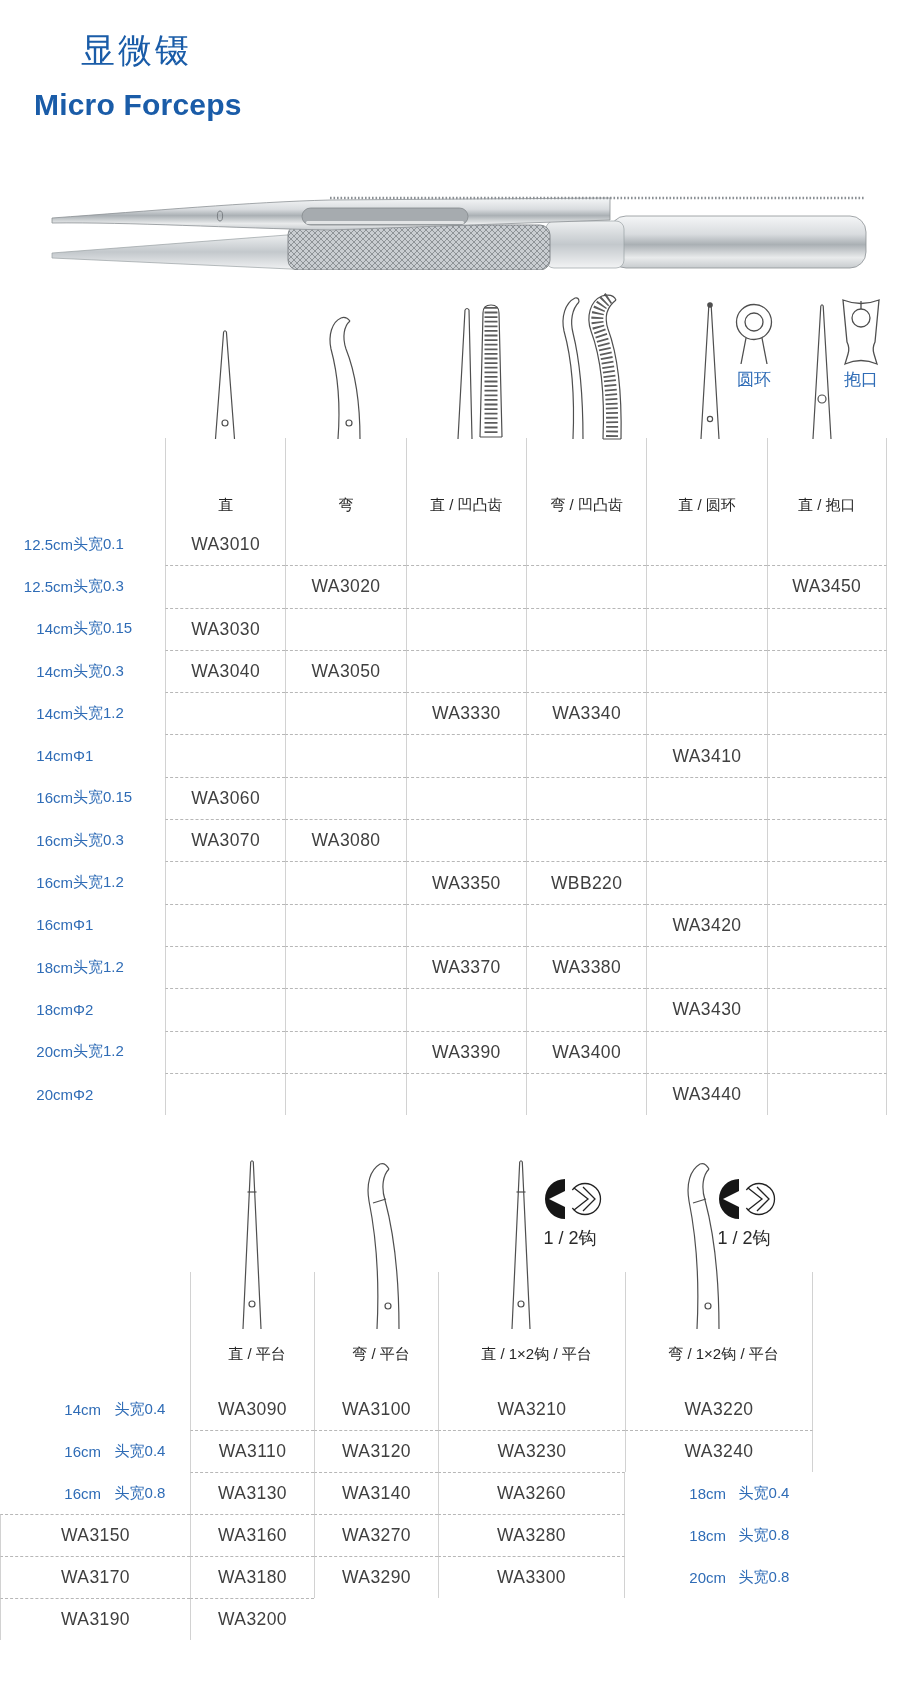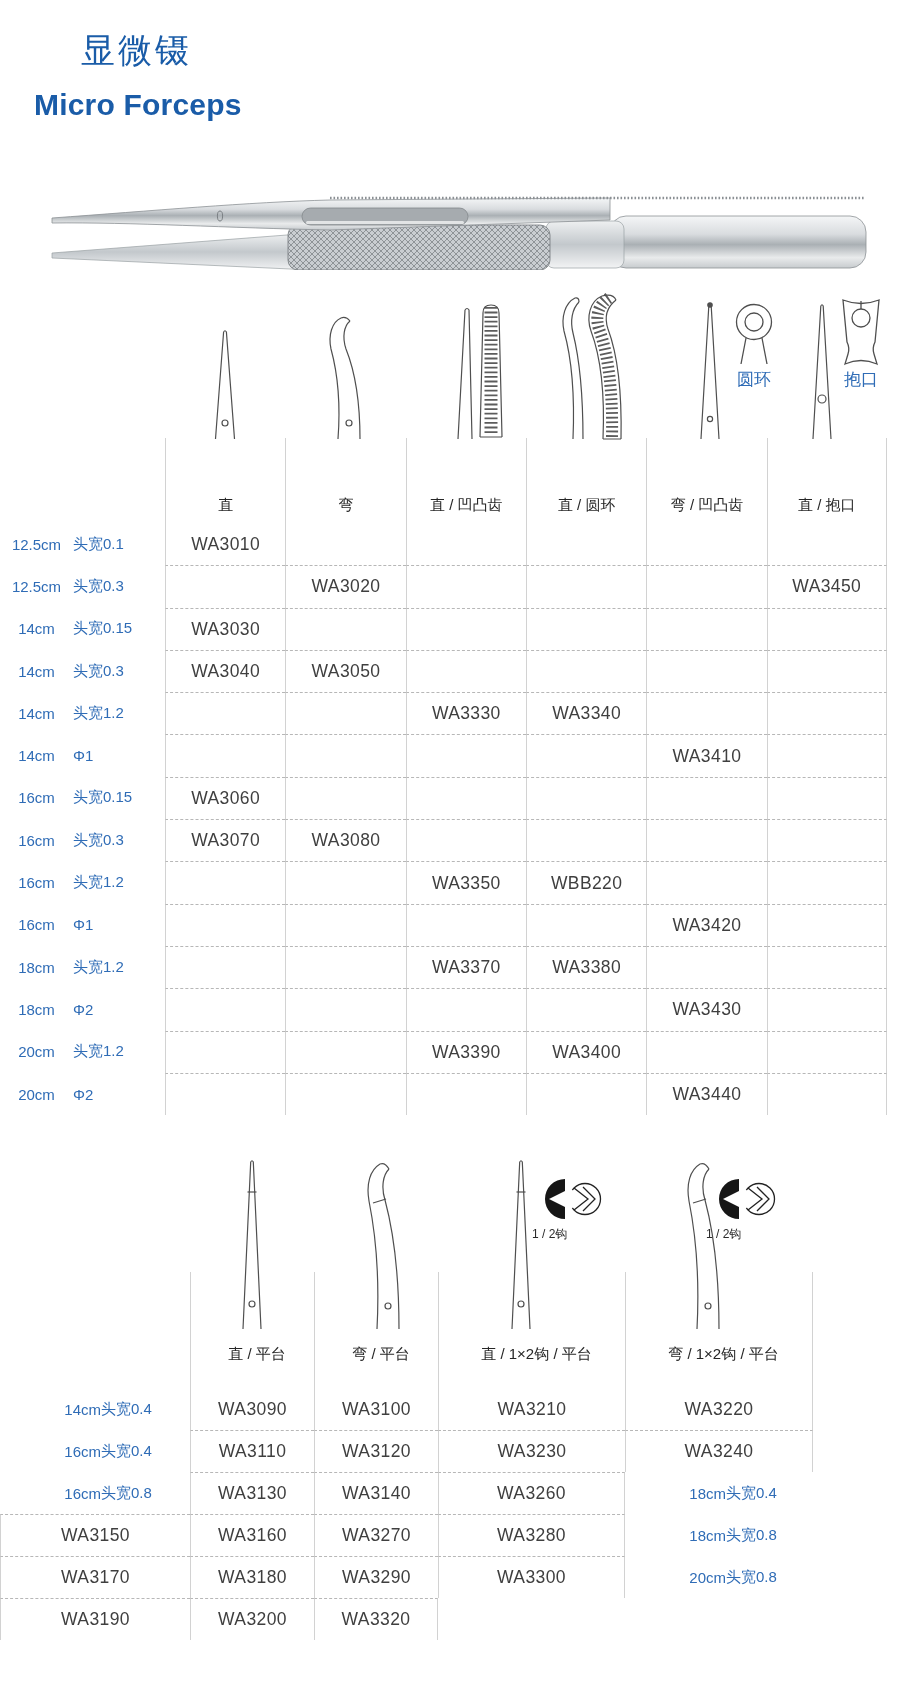--- a/index.html
+++ b/index.html
@@ -21,44 +21,44 @@
   .title-en{position:absolute;left:34px;top:88px;font-size:30px;font-weight:600;
     color:var(--accent);letter-spacing:0.2px;}
   .photo{position:absolute;left:30px;top:158px;width:855px;height:112px;}
 
   
   .draw{position:absolute;left:0;}
   .s1-draw{top:282px;width:887px;height:168px;}
   .s2-draw{top:1150px;width:813px;height:210px;}
   .ic{position:absolute;}
   .zh-note{position:absolute;font-size:17px;color:var(--label-blue);text-align:center;}
-  .bk-note{position:absolute;font-size:12px;color:#2a2a2a;text-align:left;}
+  .bk-note{position:absolute;font-size:18px;color:#2a2a2a;text-align:center;}
 
   
   .tbl{position:absolute;left:0;display:grid;}
   .t1{top:438px;width:887px;
       grid-template-columns:165px repeat(6,120.33px);
       grid-template-rows:85px repeat(14,42.3px);}
   .t2{top:1272px;width:813px;
       grid-template-columns:190px 124px 124px 187px 188px;
       grid-template-rows:116px repeat(6,42px);}
   .th,.cc{border-left:1px solid var(--vline);}
   .th.last,.cc.last{border-right:1px solid var(--vline);}
   .th{display:flex;align-items:flex-end;justify-content:center;
       font-size:15px;color:#262626;padding-bottom:8px;white-space:nowrap;}
   .t2 .th{padding-bottom:24px;padding-left:9px;}
   .cc{display:flex;align-items:center;justify-content:center;
       font-size:17.5px;color:var(--code-gray);letter-spacing:0.4px;}
   .cc.dash{border-top:1px dashed var(--dash);}
   .corner{}
   .lc{display:flex;align-items:center;font-size:15px;color:var(--label-blue);white-space:nowrap;}
-  .t1 .lc .size{width:73px;text-align:center;}
+  .t1 .lc .size{width:73px;text-align:right;}
   .t1 .lc .spec{flex:1;text-align:left;padding-right:15px;}
   .t2 .lc .size{width:101px;text-align:right;}
-  .t2 .lc .spec{flex:1;text-align:left;padding-right:11px;}
+  .t2 .lc .spec{flex:1;text-align:center;padding-right:11px;}
 </style>
 </head>
 <body>
 
 <div class="title-zh">显微镊</div>
 <div class="title-en">Micro Forceps</div>
 
 <svg class="photo" viewBox="0 0 855 112">
   <defs>
     <linearGradient id="gSilver" x1="0" y1="0" x2="0" y2="1">
@@ -151,22 +151,22 @@
     </svg>
   </div>
   <div class="zh-note" style="left:836px;top:86px;width:50px">抱口</div>
 </div>
 
 <div class="tbl t1" id="t1">
   <div class="corner"></div>
   <div class="th">直</div>
   <div class="th">弯</div>
   <div class="th">直 / 凹凸齿</div>
+  <div class="th">弯 / 凹凸齿</div>
   <div class="th">直 / 圆环</div>
-  <div class="th">弯 / 凹凸齿</div>
   <div class="th last">直 / 抱口</div>
 <div class="lc">
       <span class="size">12.5cm</span>
       <span class="spec">头宽0.1</span>
     </div>
     <div class="cc">WA3010</div>
     <div class="cc"></div>
     <div class="cc"></div>
     <div class="cc"></div>
     <div class="cc"></div>
@@ -400,14 +400,13 @@
     <div class="cc dash">WA3170</div>
     <div class="cc dash">WA3180</div>
     <div class="cc dash">WA3290</div>
     <div class="cc dash last">WA3300</div>
     <div class="lc">
       <span class="size">20cm</span>
       <span class="spec">头宽0.8</span>
     </div>
     <div class="cc dash">WA3190</div>
     <div class="cc dash">WA3200</div>
-    <div class="cc dash last">WA3320</div>
   </div>
 
 </body></html>

